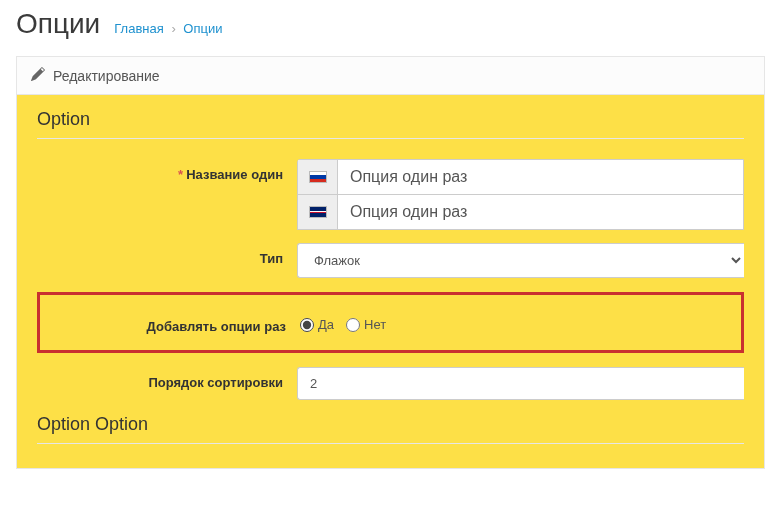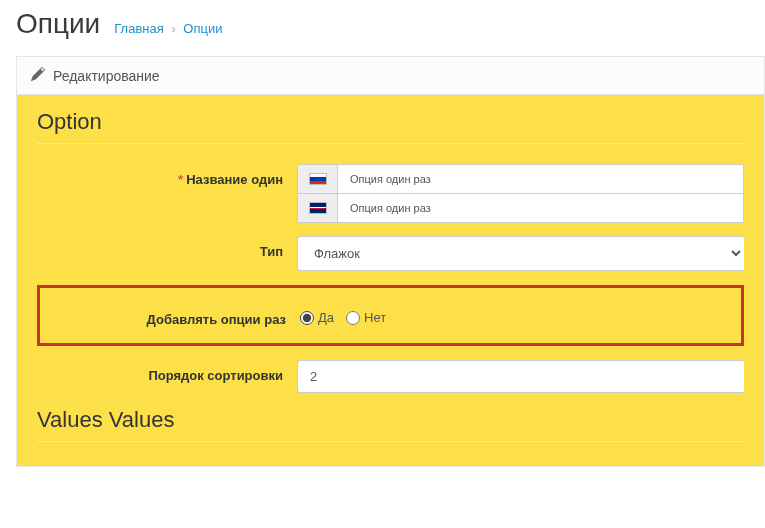--- a/index.html
+++ b/index.html
@@ -6,29 +6,29 @@
 body { font-family: "Helvetica Neue", Helvetica, Arial, sans-serif; font-size: 13px; color: #444; background: #fff; }
 .page { width: 765px; height: 528px; overflow: hidden; padding: 8px 0 0 16px; }
 .header { display: flex; align-items: baseline; gap: 14px; margin-bottom: 16px; }
 .header h1 { font-size: 28px; font-weight: 300; color: #3a3a3a; }
 .breadcrumb { font-size: 13px; color: #888; }
 .breadcrumb a { color: #1e91cf; text-decoration: none; }
 .breadcrumb .sep { color: #aaa; margin: 0 4px; }
 .panel { border: 1px solid #e6e6e6; background: #fde047; margin-top: 6px; }
 .panel-heading { padding: 10px 14px; border-bottom: 1px solid #e6e6e6; color: #555; font-size: 14px; display: flex; align-items: center; gap: 8px; background: #fcfcfc; }
 .panel-body { padding: 14px 20px 4px 20px; }
-.legend { font-size: 22px; font-weight: 400; color: #333; border-bottom: 1px solid #e6e6e6; padding-bottom: 8px; margin-bottom: 20px; }
+.legend { font-size: 18px; font-weight: 400; color: #333; border-bottom: 1px solid #e6e6e6; padding-bottom: 8px; margin-bottom: 20px; }
 .form-row { display: flex; align-items: flex-start; margin-bottom: 14px; }
 .form-label { width: 260px; min-width: 260px; text-align: right; padding: 8px 14px 0 0; font-size: 13px; font-weight: 700; color: #333; }
 .form-label .req { color: #d9534f; margin-right: 3px; }
 .form-control-wrap { flex: 1; }
 .input-group { display: flex; border: 1px solid #ccc; margin-bottom: -1px; }
 .input-group:first-child { border-radius: 3px 0 0 0; }
 .input-addon { width: 40px; background: #eee; border-right: 1px solid #ccc; display: flex; align-items: center; justify-content: center; }
-.input-text { flex: 1; border: none; padding: 8px 12px; font-size: 11px; outline: none; color: #555; }
+.input-text { flex: 1; border: none; padding: 8px 12px; font-size: 16px; outline: none; color: #555; }
 .select, .num-input { width: 100%; border: 1px solid #ccc; padding: 8px 12px; font-size: 13px; color: #555; background: #fff; border-radius: 3px 0 0 3px; border-right: none; }
 .highlight { border: 3px solid #c93030; padding: 16px 0; margin: 6px 0 14px 0; }
 .highlight .form-row { margin-bottom: 0; }
 .radio-group { display: flex; align-items: center; gap: 12px; padding-top: 6px; }
 .radio-item { display: flex; align-items: center; gap: 4px; font-size: 13px; color: #555; }
 .radio-item input { width: 14px; height: 14px; accent-color: #444; }
 .flag { width: 18px; height: 12px; display: inline-block; border: 1px solid #bbb; }
 .flag-ru { background: linear-gradient(to bottom, #fff 0 33%, #0039a6 33% 66%, #d52b1e 66% 100%); }
 .flag-en { background: #012169; position: relative; overflow: hidden; }
 .flag-en::before, .flag-en::after { content: ""; position: absolute; }
@@ -106,16 +106,16 @@
         </div>
       </div>
 
       <div class="form-row">
         <div class="form-label"><span>Порядок сортировки</span></div>
         <div class="form-control-wrap">
           <input class="num-input" type="text" value="2" style="">
         </div>
       </div>
 
-      <div class="legend">Values Values</div>
+      <div class="legend">Option Option</div>
     </div>
   </div>
 </div>
 
 </body></html>

